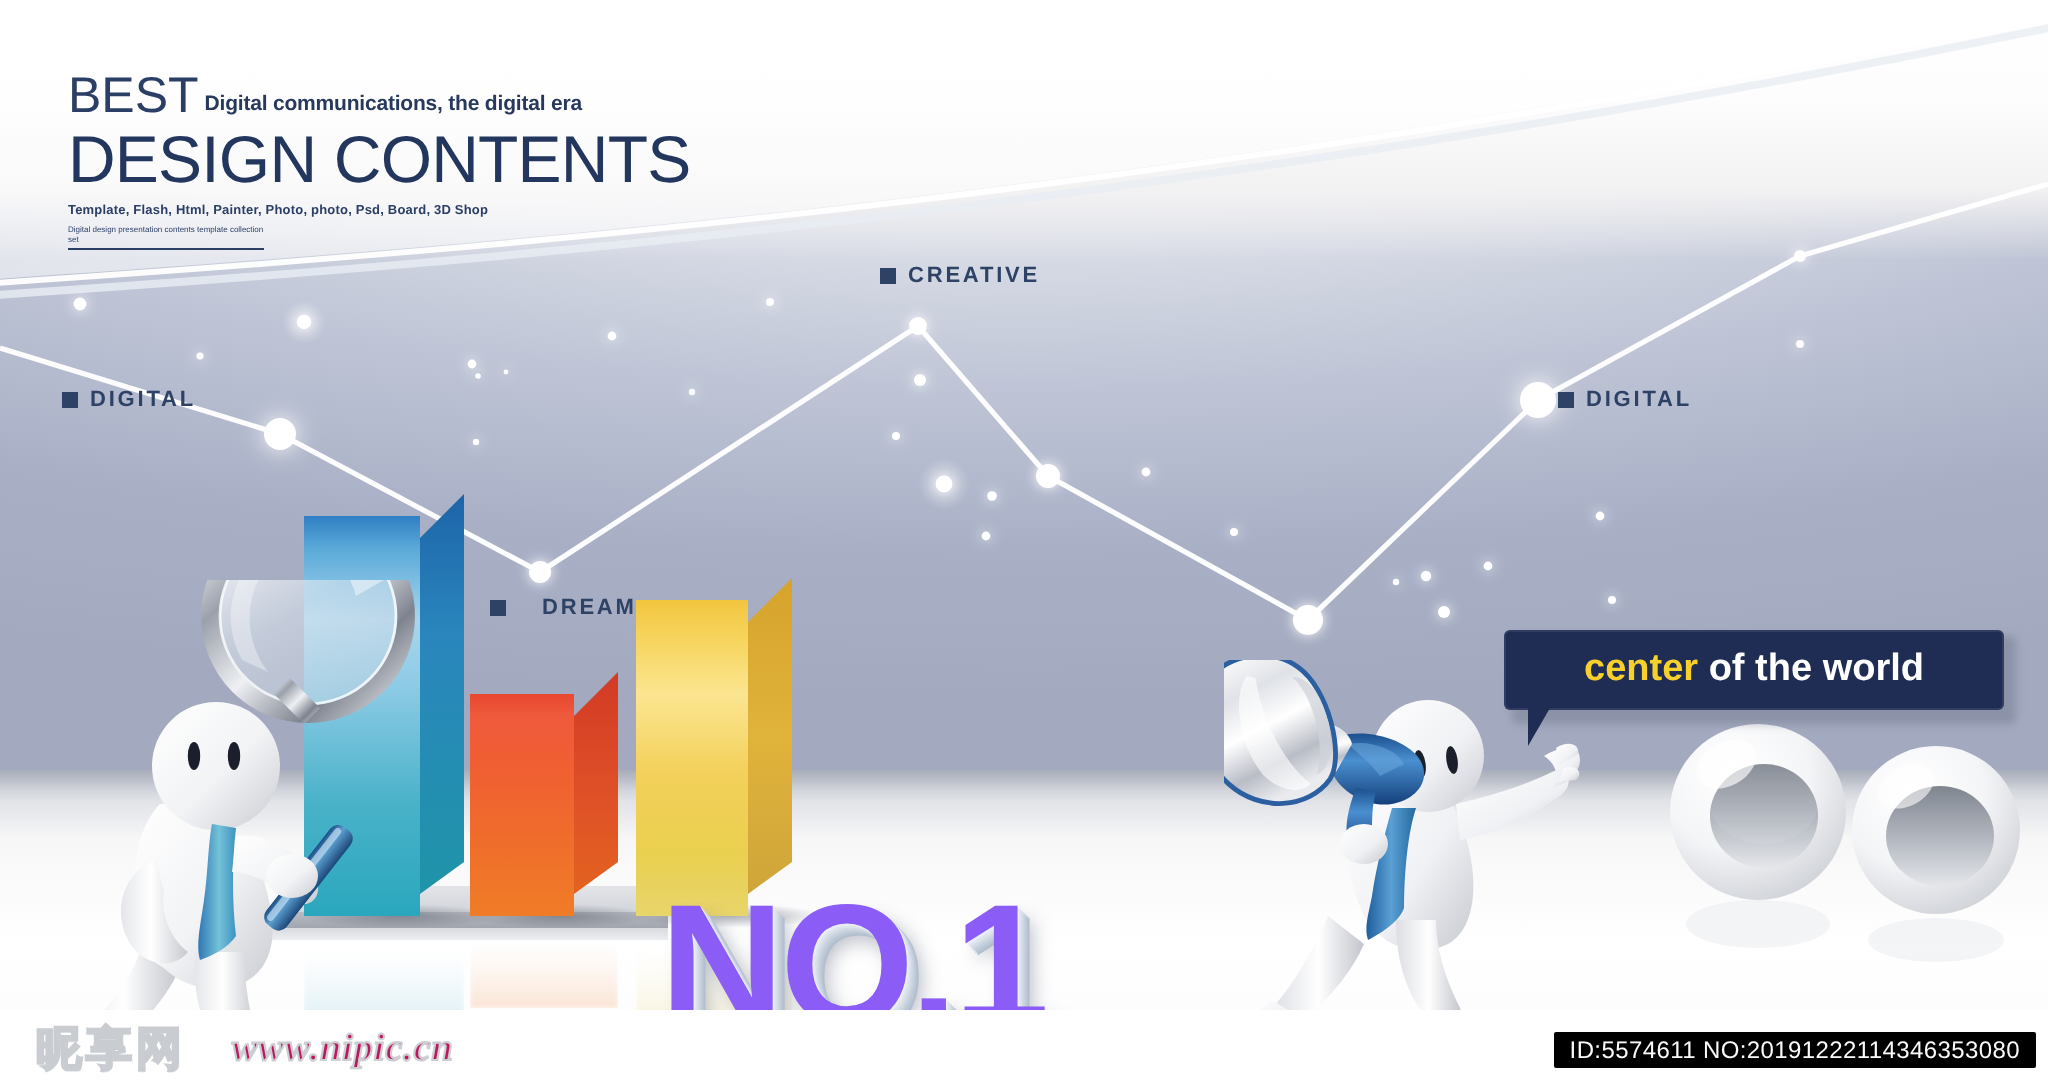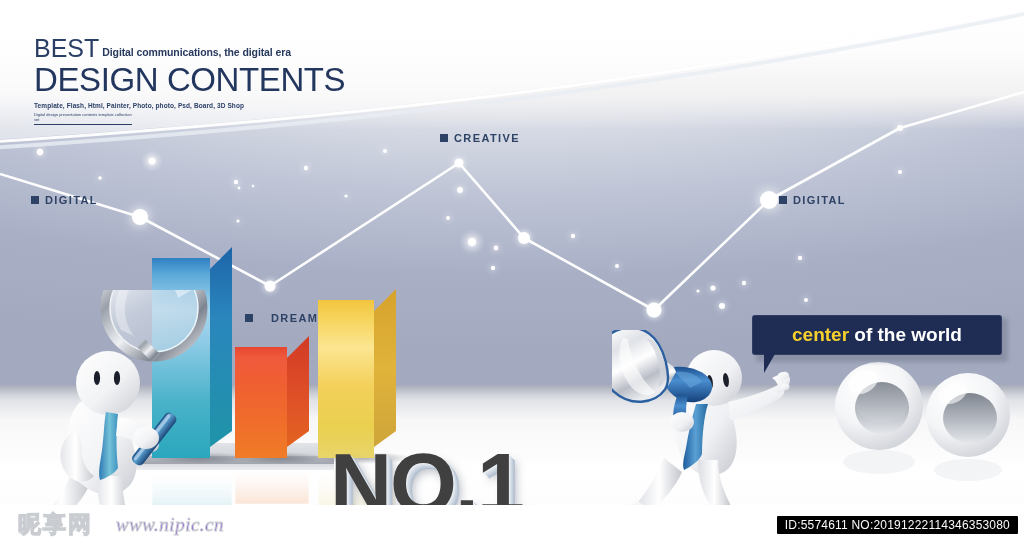--- a/index.html
+++ b/index.html
@@ -73,21 +73,21 @@
   
   .nlabel{
     position:absolute;display:flex;align-items:center;gap:6px;
     font-family:"Liberation Sans",sans-serif;
     font-weight:bold;font-size:11px;letter-spacing:1.4px;color:#2e4266;
     white-space:nowrap;
   }
   .nlabel .sq{width:8px;height:8px;background:#2e4266;display:inline-block;}
   #lbl-global{left:31px;top:194px;}
   #lbl-creative{left:440px;top:132px;justify-content:space-between;}
-  #lbl-dream{left:245px;top:312px;gap:18px;}
+  #lbl-dream{left:245px;top:298px;gap:18px;}
   #lbl-digital{left:779px;top:194px;}
 
   
   .platform{position:absolute;left:120px;top:443px;width:220px;height:34px;}
   .plat-top{
     position:absolute;left:18px;top:0;width:196px;height:16px;
     background:linear-gradient(180deg,#e2e4e8 0%,#cfd2d8 100%);
     transform:skewX(-34deg);
   }
   .plat-front{
@@ -137,21 +137,21 @@
     transform:scaleY(-1);filter:blur(1px);
     -webkit-mask-image:linear-gradient(180deg,rgba(0,0,0,.85) 0%,rgba(0,0,0,0) 75%);
     mask-image:linear-gradient(180deg,rgba(0,0,0,.85) 0%,rgba(0,0,0,0) 75%);
   }
 
   
   .no1{
     position:absolute;left:330px;top:440px;
     font-family:"Liberation Sans",sans-serif;
     font-weight:bold;font-size:86px;line-height:86px;letter-spacing:-2px;
-    color:#404040;
+    color:#8b5cf6;
     text-shadow:
       1px 1px 0 #e9eef3, 2px 2px 0 #dde4ec, 3px 3px 0 #d2dae4,
       4px 4px 0 #c7d1dd, 5px 5px 0 #bcc8d6, 6px 6px 0 #b2bfd0,
       7px 8px 10px rgba(90,100,120,.45);
   }
 
   
   .bubble-wrap{position:absolute;left:752px;top:271px;margin-top:44px;}
   .bubble-shadow{
     position:absolute;left:4px;top:3px;width:252px;height:44px;
@@ -192,22 +192,22 @@
   .wm{
     position:absolute;left:18px;top:4px;display:flex;align-items:center;gap:23px;
   }
   .wm-cn{
     font-family:"Liberation Serif",serif;font-weight:bold;font-size:23px;
     color:#ffffff;letter-spacing:2px;
     -webkit-text-stroke:1.2px #c9ccd1;
     text-shadow:0 1px 0 #e3e5e8;
   }
   .wm-url{
-    font-family:"Liberation Serif",serif;font-style:italic;font-weight:normal;
-    font-size:19px;color:#6d28d9;letter-spacing:.5px;
+    font-family:"Liberation Serif",serif;font-style:italic;font-weight:bold;
+    font-size:19px;color:#be185d;letter-spacing:.5px;
     -webkit-text-stroke:1.1px #cbced3;
   }
   .idtag{
     position:absolute;right:6px;top:11px;
     background:#000000;color:#fafafa;
     font-family:"Liberation Sans",sans-serif;font-size:12px;letter-spacing:.2px;
     padding:2px 8px;border-radius:1px;white-space:nowrap;
   }
 </style>
 </head>

